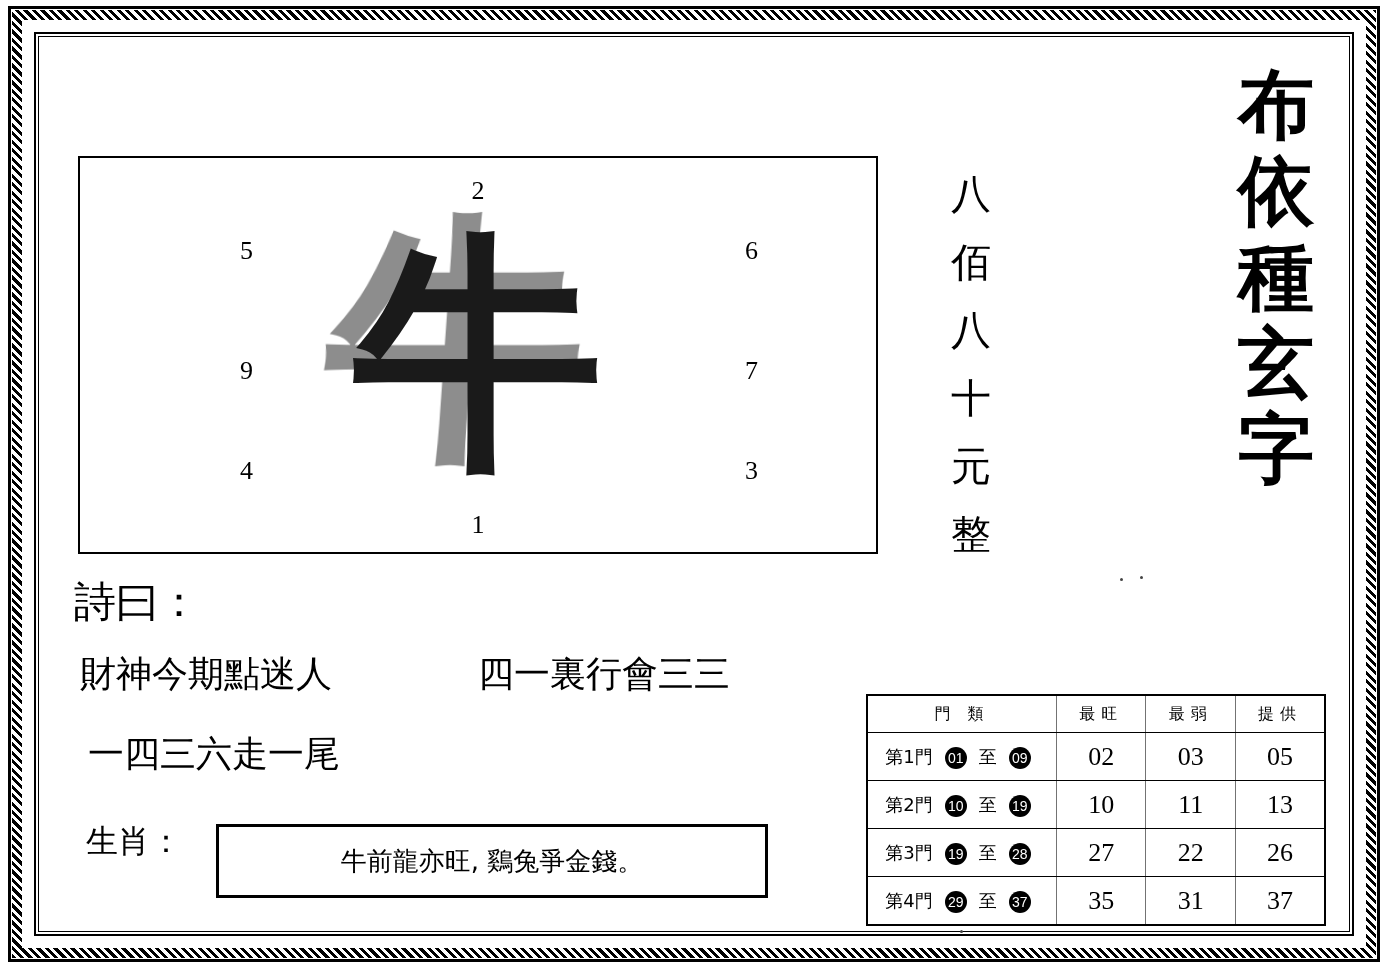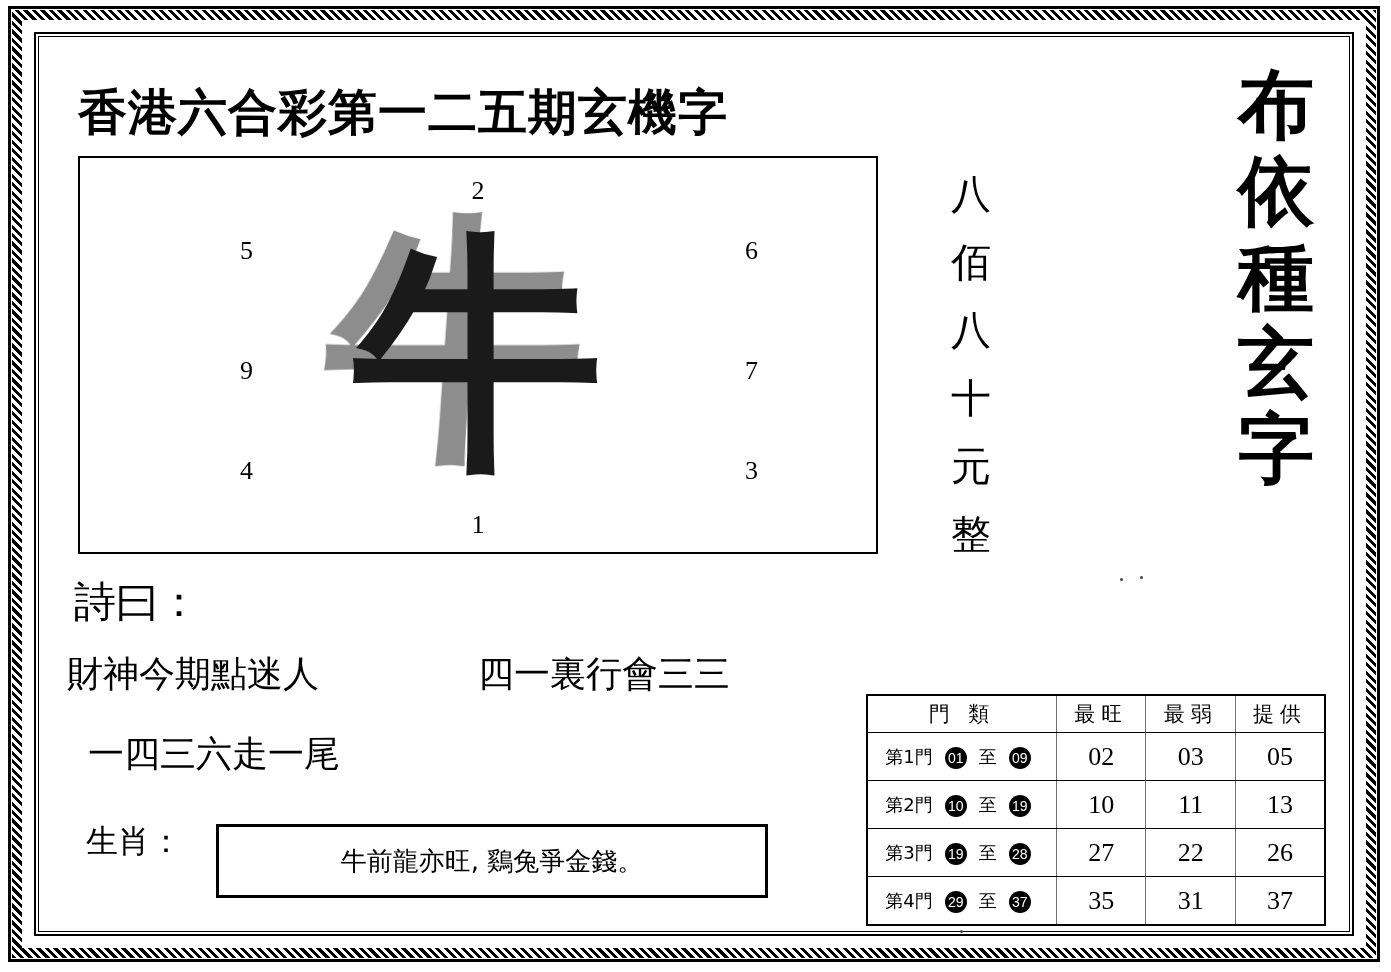--- a/index.html
+++ b/index.html
@@ -140,21 +140,21 @@
     left: 74px; top: 574px;
     font-size: 42px;
     font-family: "DejaVu Sans", sans-serif;
   }
   .poem-line {
     position: absolute;
     font-size: 36px;
     font-family: "DejaVu Sans", sans-serif;
     white-space: nowrap;
   }
-  .pl1 { left: 67px;  top: 650px; }
+  .pl1 { left: 80px;  top: 650px; }
   .pl2 { left: 478px; top: 650px; }
   .pl3 { left: 72px;  top: 730px; margin-left: 16px; }
   .pl4 { left: 470px; top: 730px; }
 
   
   .zodiac-label {
     position: absolute;
     left: 86px; top: 820px;
     font-size: 32px;
     font-family: Liberation Mono, monospace;
@@ -193,21 +193,21 @@
   .data-table th, .data-table td {
     border-left: 1px solid #737373;
     border-bottom: 1px solid #000;
     text-align: center;
     font-weight: normal;
     padding: 0;
   }
   .data-table tr:last-child td { border-bottom: none; }
   .data-table th:first-child, .data-table td:first-child { border-left: none; }
   .data-table th {
-    font-size: 21px;
+    font-size: 16px;
     height: 36px;
     letter-spacing: 6px;
     font-family: "DejaVu Sans", sans-serif;
   }
   .data-table td.gate {
     font-size: 18px;
     font-family: "DejaVu Sans", sans-serif;
     white-space: nowrap;
     width: 184px;
     padding-left: 4px;
@@ -238,21 +238,20 @@
 </head>
 <body>
 
 <div class="page">
 
   <div class="outer-border"></div>
   <div class="noise-band"></div>
   <div class="inner-border"></div>
   <div class="inner-border2"></div>
 
-  <div class="main-title">香港六合彩第一二五期玄機字</div>
 
   <div class="pic-frame">
     <div class="pic-num n-top">2</div>
     <div class="pic-num n-left-1">5</div>
     <div class="pic-num n-left-2">9</div>
     <div class="pic-num n-left-3">4</div>
     <div class="pic-num n-right-1">6</div>
     <div class="pic-num n-right-2">7</div>
     <div class="pic-num n-right-3">3</div>
     <div class="pic-num n-bottom">1</div>

